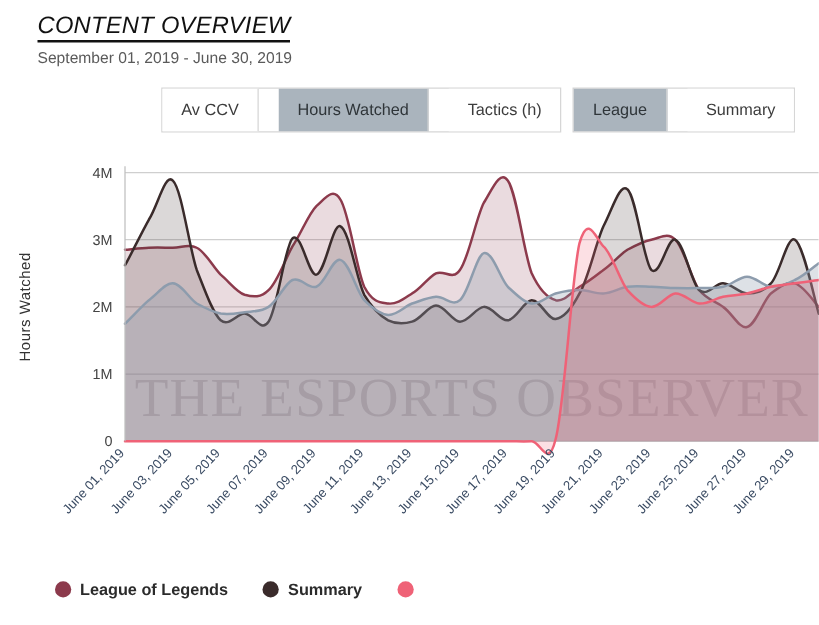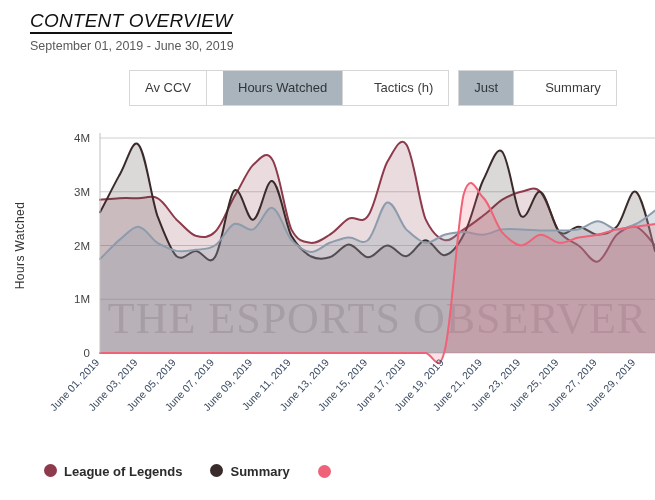--- a/index.html
+++ b/index.html
@@ -111,21 +111,21 @@
   
   #legend {
     position: absolute;
     left: 44px;
     top: 464px;
     display: flex;
     align-items: center;
   }
   .legend-item {
     display: flex;
-    align-items: flex-start;
+    align-items: center;
     margin-right: 28px;
   }
   .legend-dot {
     width: 13px;
     height: 13px;
     border-radius: 50%;
     margin-right: 7px;
     flex: none;
   }
   .legend-label {
@@ -143,21 +143,21 @@
   <div id="date-range">September 01, 2019 - June 30, 2019</div>
 </div>
 
 <div id="tabbar">
   <div class="tabgroup first" id="metric-tabs">
       <div class="tab">Av CCV</div>
       <div class="tab active">Hours Watched</div>
       <div class="tab">Tactics (h)</div>
     </div>
   <div class="tabgroup second" id="view-tabs">
-      <div class="tab active">Just</div>
+      <div class="tab active">League</div>
       <div class="tab">Summary</div>
     </div>
 </div>
 
 <div id="chart-wrap">
   <svg id="chart-svg" width="655" height="335" viewBox="0 0 655 335">
     <g id="grid-group">
         <line x1="100" x2="655" y1="235" y2="235" class="gridline"></line>
         <line x1="100" x2="655" y1="181.25" y2="181.25" class="gridline"></line>
         <line x1="100" x2="655" y1="127.5" y2="127.5" class="gridline"></line>

